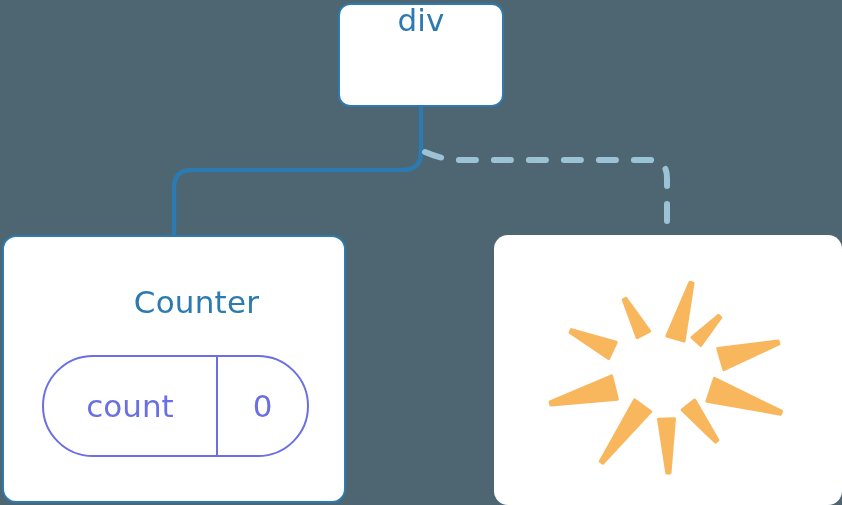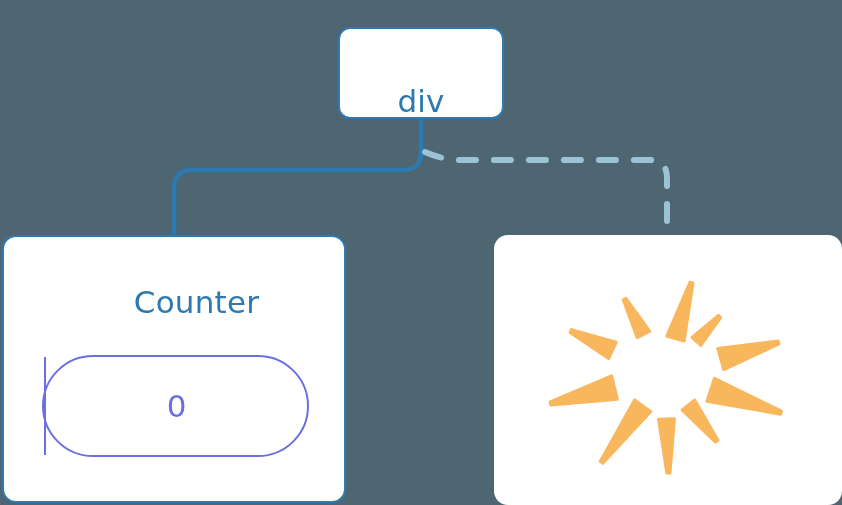--- a/index.html
+++ b/index.html
@@ -33,25 +33,24 @@
     border-radius: 12px;
   }
   .card.bordered {
     border: 2px solid #2d7ab0;
   }
 
   #div-node {
     left: 338px;
     top: 3px;
     width: 166px;
-    height: 92px;
+    height: 104px;
     display: flex;
-    align-items: flex-end;
+    align-items: flex-start;
     justify-content: center;
-    margin-top: 24px;
   }
   .node-title {
     color: #2d7ab0;
     font-size: 31px;
     font-weight: 400;
     letter-spacing: 0.2px;
     line-height: 1;
   }
 
   #counter-node {
@@ -134,20 +133,21 @@
 
   <div class="card bordered" id="div-node">
     <span class="node-title">div</span>
   </div>
 
   <div class="card bordered" id="counter-node">
     <span class="node-title">Counter</span>
   </div>
 
   <div class="state-pill">
+    <span class="state-key">count</span>
     <span class="state-divider"></span>
     <span class="state-val">0</span>
   </div>
 
   <div class="card" id="burst-node">
     <svg id="burst-svg" viewBox="0 0 348 270" xmlns="http://www.w3.org/2000/svg">
         <polygon points="199.0,48.2 195.9,47.3 172.8,101.0 190.1,106.0" fill="#f8b75c" stroke="#f8b75c" stroke-width="3" stroke-linejoin="round"></polygon>
         <polygon points="226.7,82.6 224.4,80.4 198.0,102.3 206.8,110.4" fill="#f8b75c" stroke="#f8b75c" stroke-width="3" stroke-linejoin="round"></polygon>
         <polygon points="284.9,109.0 284.0,105.9 223.7,113.4 229.8,134.6" fill="#f8b75c" stroke="#f8b75c" stroke-width="3" stroke-linejoin="round"></polygon>
         <polygon points="286.5,179.2 287.5,176.2 220.4,143.4 212.9,166.2" fill="#f8b75c" stroke="#f8b75c" stroke-width="3" stroke-linejoin="round"></polygon>

